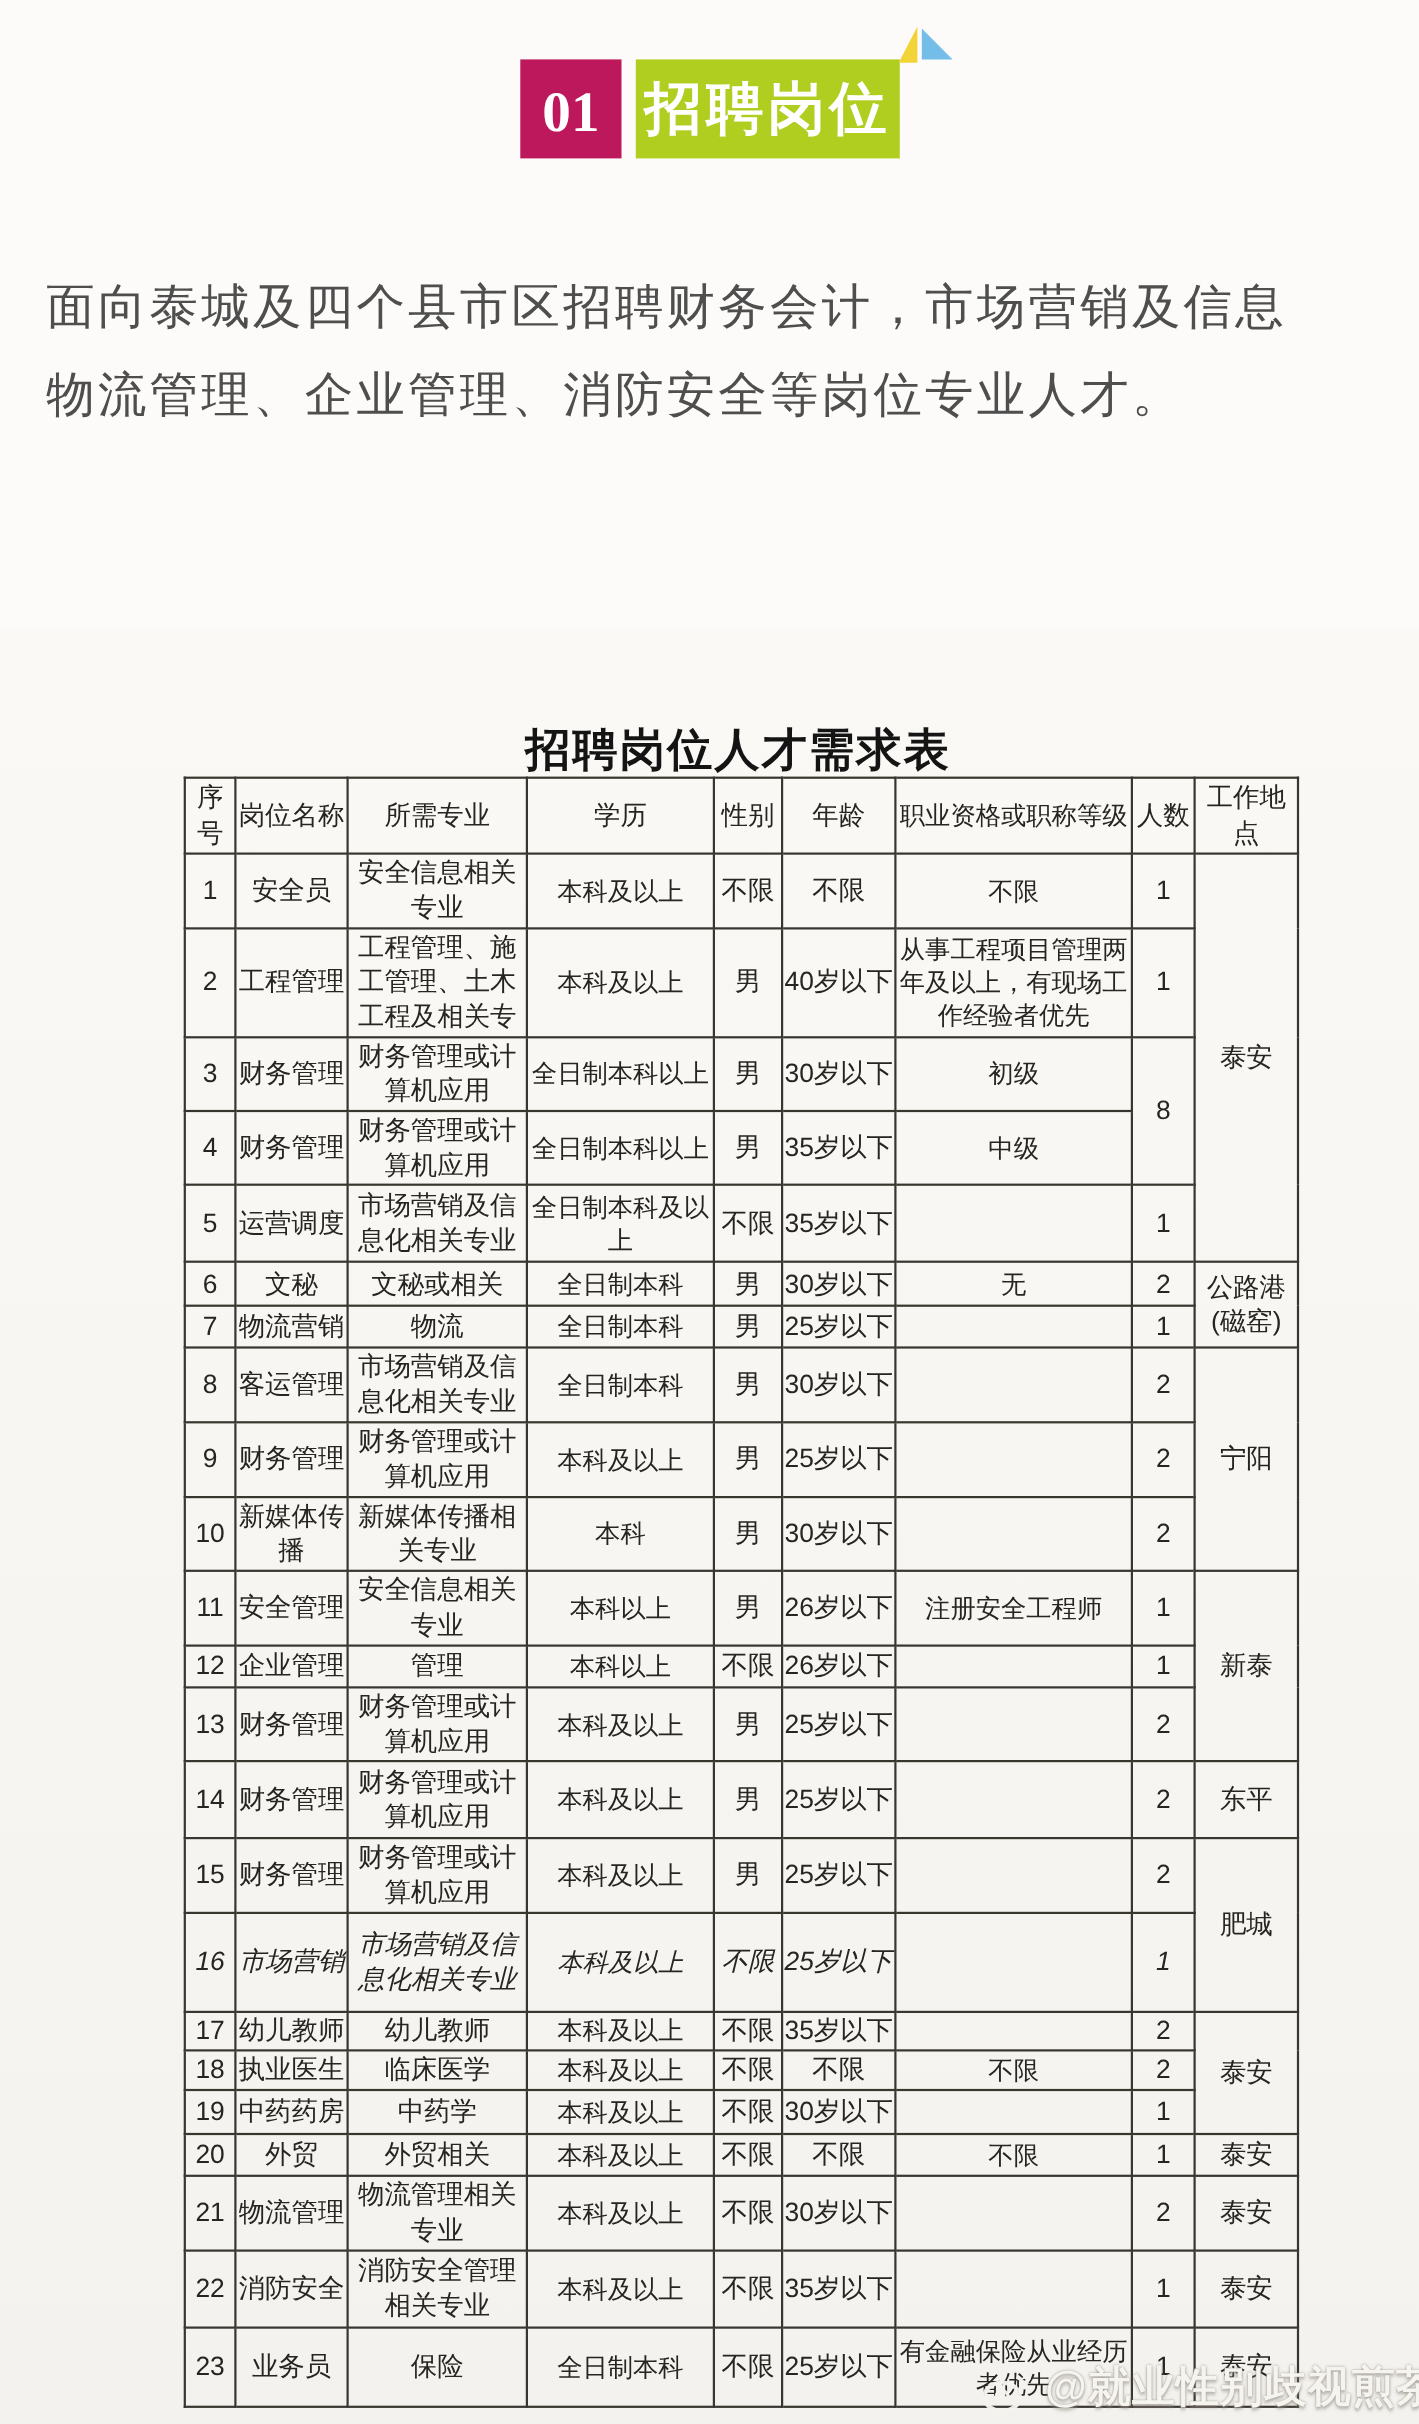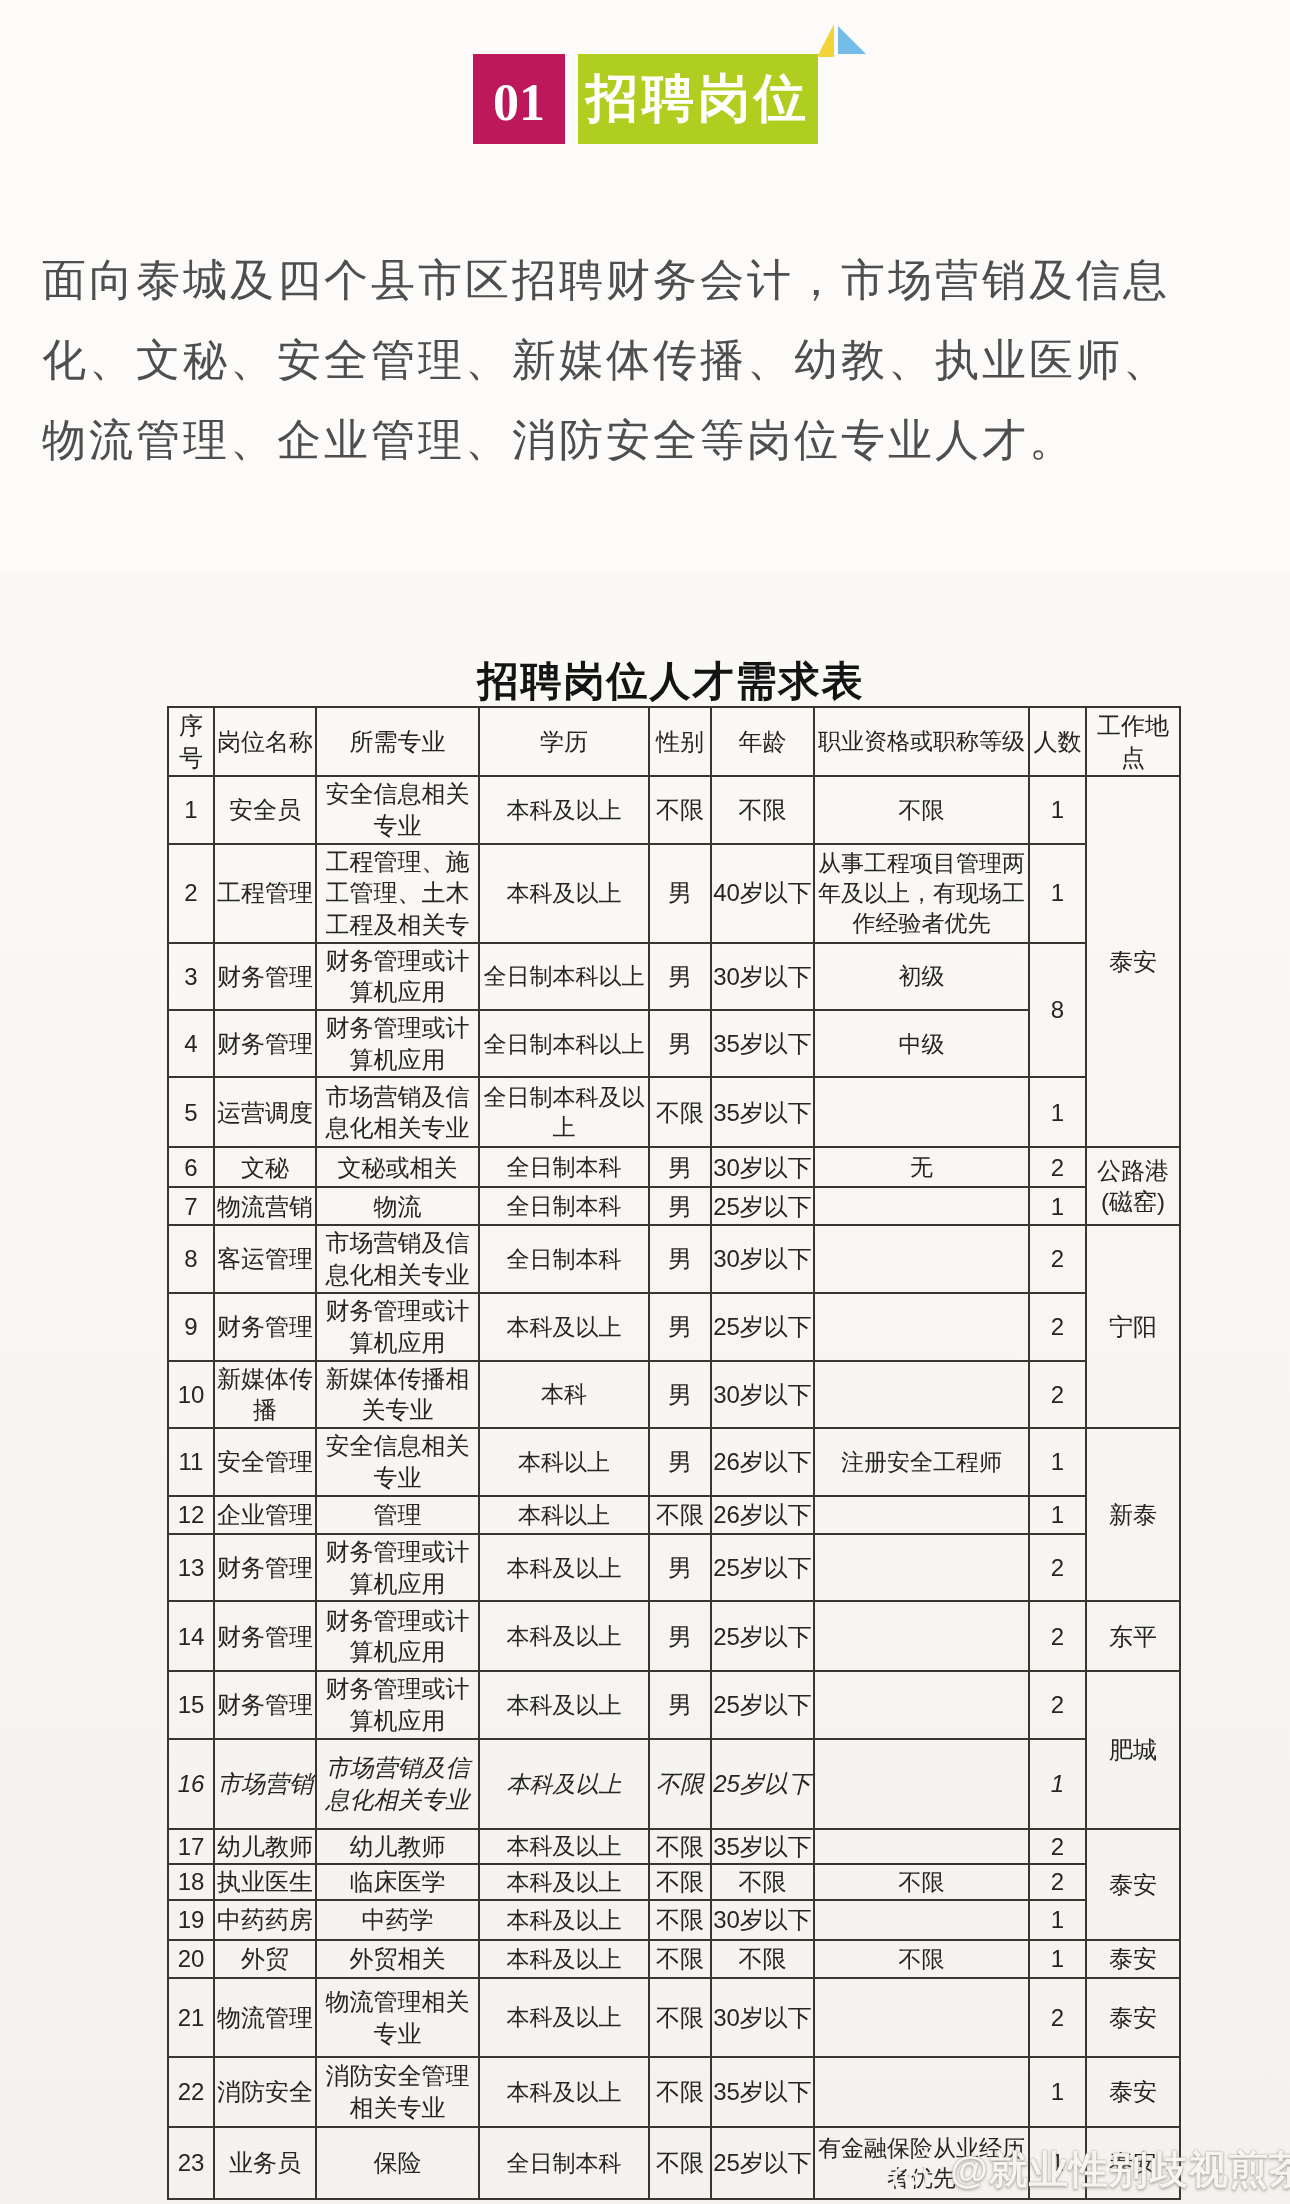--- a/index.html
+++ b/index.html
@@ -72,21 +72,20 @@
 
   <div class="badge-num">01</div>
   <div class="badge-title">招聘岗位</div>
   <svg class="corner-tri" width="52" height="38" viewBox="0 0 52 38">
     <polygon points="1,37 18,4 18,37" fill="#F2D438"></polygon>
     <polygon points="22,6 50,34 22,34" fill="#74BDE8"></polygon>
   </svg>
 
   <div class="intro">
     <div class="line">面向泰城及四个县市区招聘财务会计，市场营销及信息</div>
-    <div class="line">化、文秘、安全管理、新媒体传播、幼教、执业医师、</div>
     <div class="line">物流管理、企业管理、消防安全等岗位专业人才。</div>
   </div>
 
   <div class="scan"></div>
 
   <div class="table-title">招聘岗位人才需求表</div>
 
   <table class="req">
       <colgroup>
         <col style="width: 46px;">
@@ -315,21 +314,21 @@
           <td class="c0">20</td>
           <td class="c1">外贸</td>
           <td class="c2">外贸相关</td>
           <td class="c3">本科及以上</td>
           <td class="c4">不限</td>
           <td class="c5">不限</td>
           <td class="c6">不限</td>
           <td class="c7">1</td>
           <td class="c8" style="white-space: pre-line;">泰安</td>
         </tr>
-        <tr style="height: 79px;">
+        <tr style="height: 68px;">
           <td class="c0">21</td>
           <td class="c1">物流管理</td>
           <td class="c2">物流管理相关专业</td>
           <td class="c3">本科及以上</td>
           <td class="c4">不限</td>
           <td class="c5">30岁以下</td>
           <td class="c6"></td>
           <td class="c7">2</td>
           <td class="c8" style="white-space: pre-line;">泰安</td>
         </tr>

